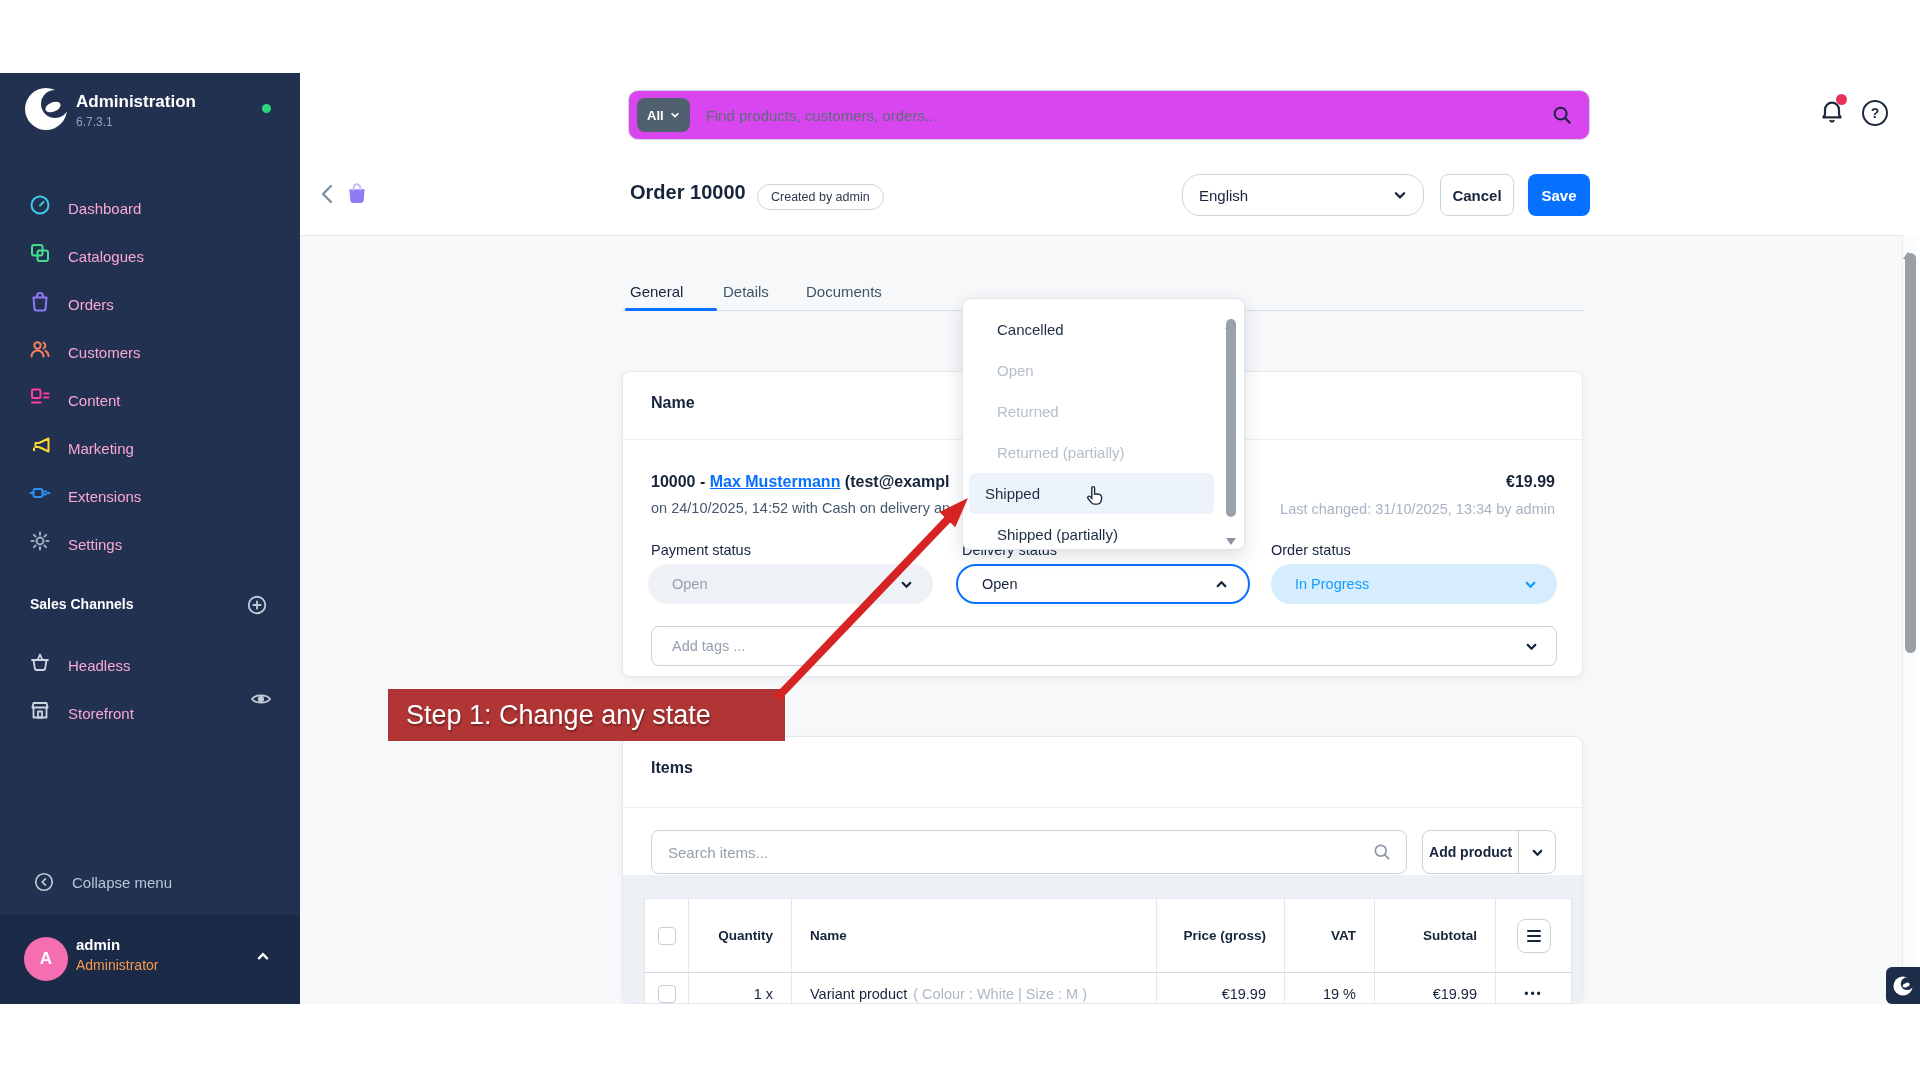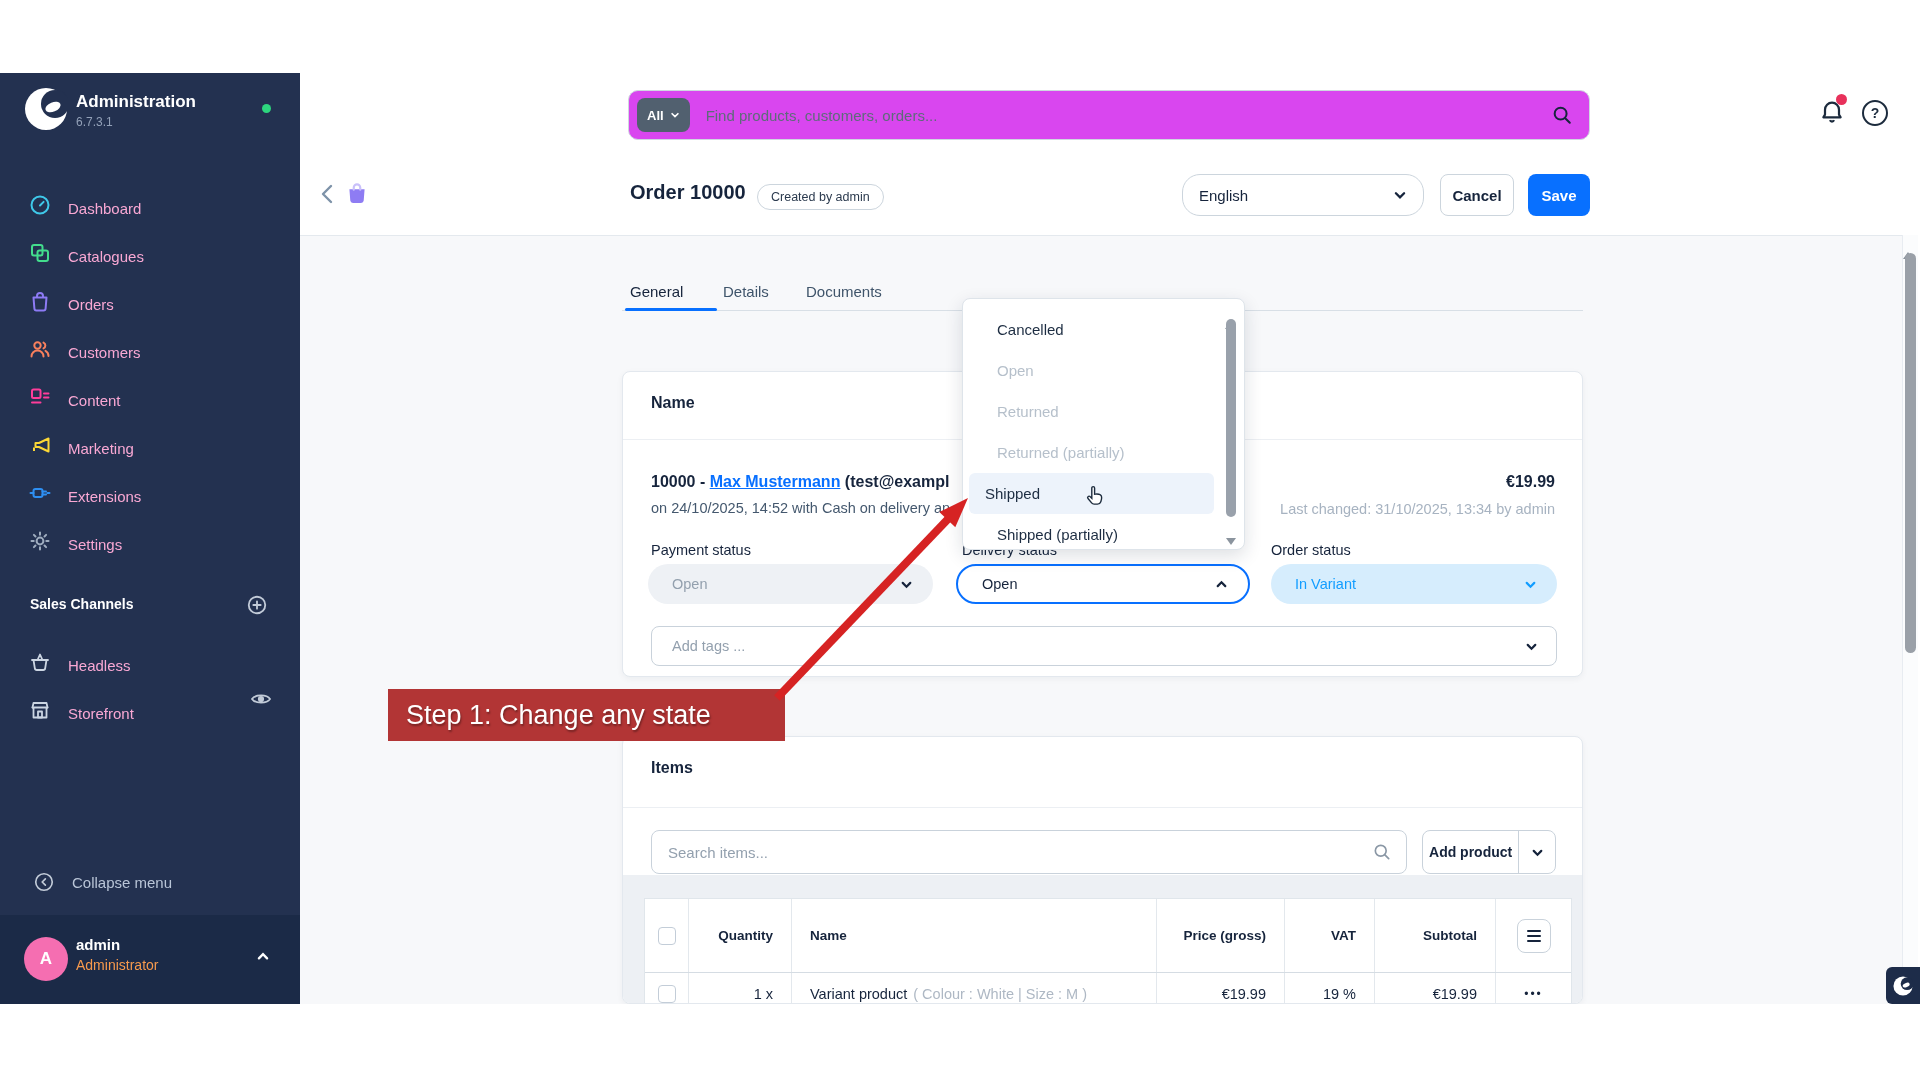--- a/index.html
+++ b/index.html
@@ -364,21 +364,21 @@
           <path d="M2.5 4.5L6 8l3.5-3.5"></path>
         </svg>
     </div>
     <div class="sel sel-delivery">
       <span>Open</span>
       <svg viewBox="0 0 12 12" fill="none" stroke="#16243c" stroke-width="2" stroke-linecap="round">
           <path d="M2.5 7.5L6 4l3.5 3.5"></path>
         </svg>
     </div>
     <div class="sel sel-order">
-      <span>In Variant</span>
+      <span>In Progress</span>
       <svg viewBox="0 0 12 12" fill="none" stroke="currentColor" stroke-width="2" stroke-linecap="round">
           <path d="M2.5 4.5L6 8l3.5-3.5"></path>
         </svg>
     </div>
 
     <div class="tags">
       <span>Add tags ...</span>
       <svg viewBox="0 0 12 12" fill="none" stroke="currentColor" stroke-width="2" stroke-linecap="round">
           <path d="M2.5 4.5L6 8l3.5-3.5"></path>
         </svg>

